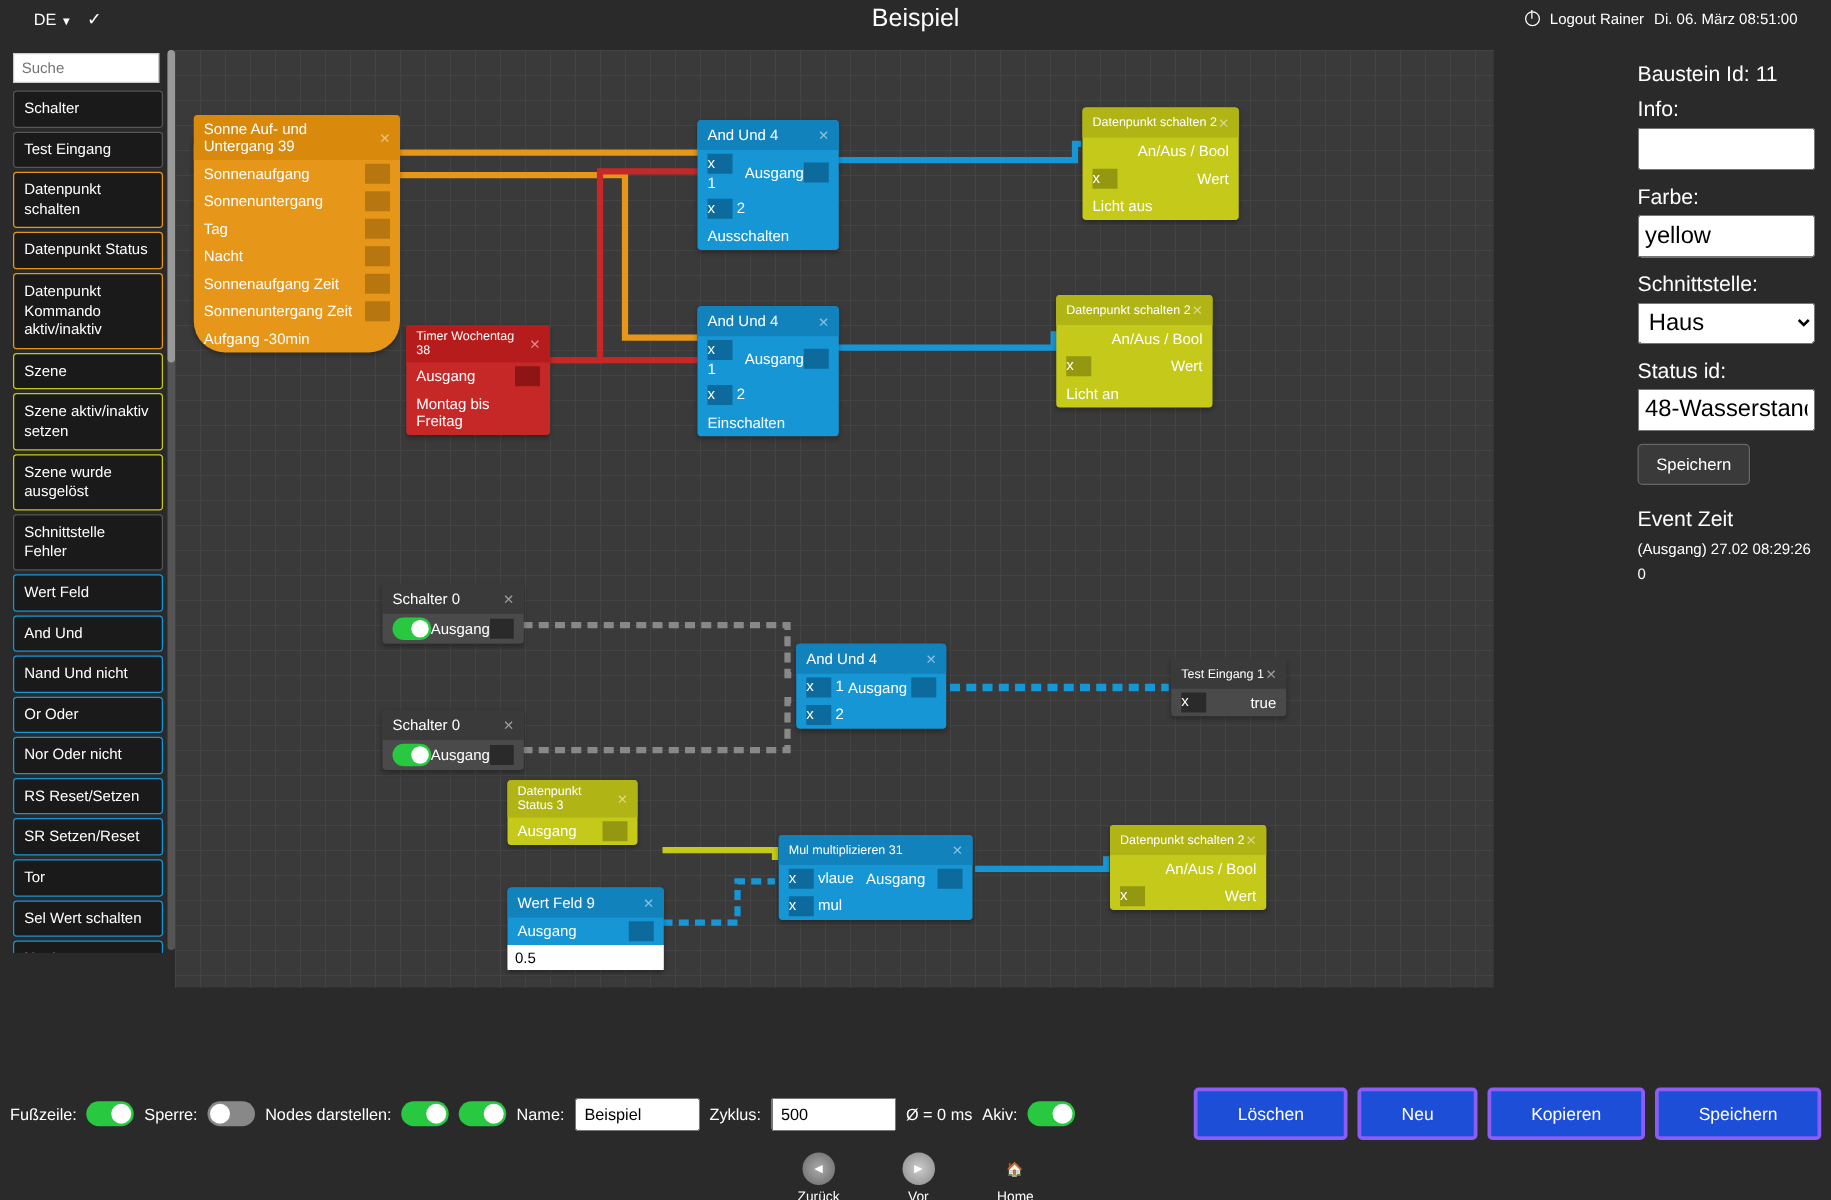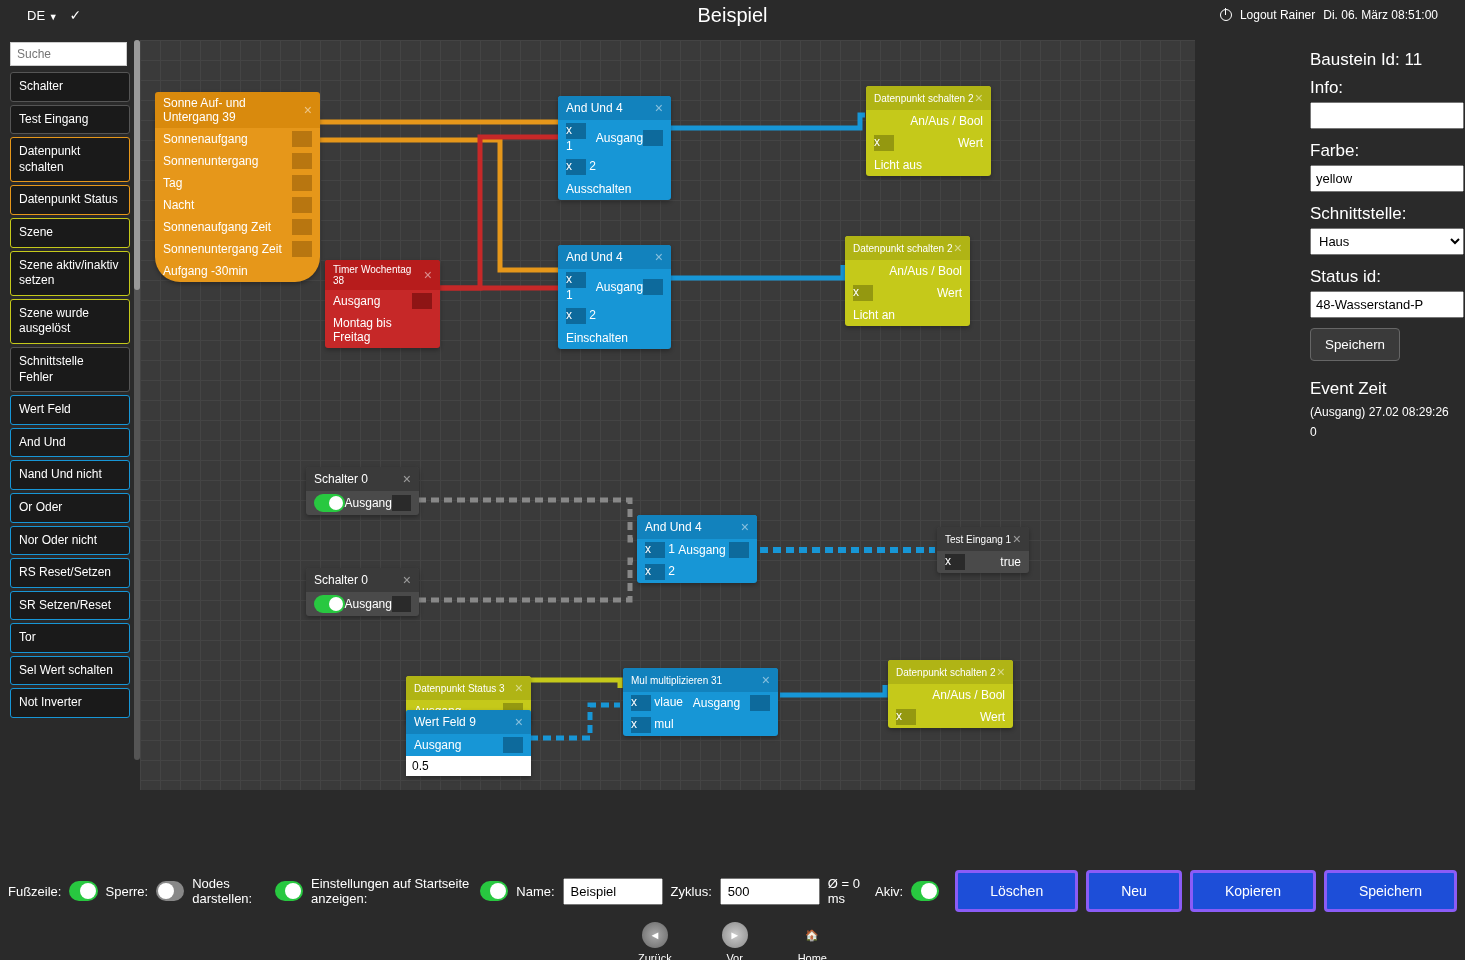--- a/index.html
+++ b/index.html
@@ -43,21 +43,21 @@
 .n-blue .port { background: #0d6a9c; }
 .n-yellow { background: #c5c91a; color: #fff; }
 .n-yellow .node-header { background: #b0b415; }
 .n-yellow .port { background: #949810; }
 .n-gray { background: #4a4a4a; color: #fff; }
 .n-gray .node-header { background: #3a3a3a; }
 .n-gray .port { background: #2a2a2a; }
 
 .sidebar-right { position: absolute; right: 10px; top: 42px; width: 145px; font-size: 14px; color: #fff; }
 .sidebar-right .label { margin: 8px 0 4px; font-size: 17px; }
-.sidebar-right input, .sidebar-right select { width: 154px; padding: 4px; font-size: 13px; margin-bottom: 4px; }
+.sidebar-right input, .sidebar-right select { width: 142px; padding: 4px; font-size: 19px; margin-bottom: 4px; }
 .btn-save { background: #3a3a3a; border: 1px solid #666; color: #fff; padding: 8px 14px; border-radius: 4px; margin-top: 6px; cursor: pointer; }
 
 .footer { position: absolute; bottom: 0; left: 0; right: 0; height: 100px; background: #2a2a2a; }
 .footer-row1 { display: flex; align-items: center; padding: 10px 8px; gap: 8px; font-size: 13px; }
 .toggle { width: 38px; height: 20px; background: #28c840; border-radius: 10px; position: relative; cursor: pointer; }
 .toggle::after { content: ''; position: absolute; right: 2px; top: 2px; width: 16px; height: 16px; background: #fff; border-radius: 50%; }
 .toggle.off { background: #888; }
 .toggle.off::after { right: auto; left: 2px; }
 .footer-input { padding: 4px 6px; font-size: 13px; width: 100px; }
 .btn-footer { background: #1d4ed8; border: 3px solid #8b5cf6; color: #fff; padding: 10px 32px; border-radius: 4px; cursor: pointer; font-size: 14px; }
@@ -87,20 +87,21 @@
   </div>
 </div>
 
 <div class="sidebar-left">
   <input class="search-input" placeholder="Suche" style="">
   <div id="palette-list">
       <div class="palette-item gray">Schalter</div>
       <div class="palette-item gray">Test Eingang</div>
       <div class="palette-item orange">Datenpunkt schalten</div>
       <div class="palette-item orange">Datenpunkt Status</div>
+      <div class="palette-item orange">Datenpunkt Kommando aktiv/inaktiv</div>
       <div class="palette-item yellow">Szene</div>
       <div class="palette-item yellow">Szene aktiv/inaktiv setzen</div>
       <div class="palette-item yellow">Szene wurde ausgelöst</div>
       <div class="palette-item gray">Schnittstelle Fehler</div>
       <div class="palette-item blue">Wert Feld</div>
       <div class="palette-item blue">And Und</div>
       <div class="palette-item blue">Nand Und nicht</div>
       <div class="palette-item blue">Or Oder</div>
       <div class="palette-item blue">Nor Oder nicht</div>
       <div class="palette-item blue">RS Reset/Setzen</div>
@@ -289,21 +290,21 @@
   <div class="node-header">
         <span class="px">Test Eingang 1</span>
         <span class="node-close">×</span>
       </div>
   <div class="node-row">
         <span class="port">x</span>
         <span>true</span>
       </div>
 </div>
 
-<div class="node n-yellow" style="left:266px;top:636px;width:125px">
+<div class="node n-yellow" style="left:266px;top:584px;width:104px">
   <div class="node-header">
         <span class="px">Datenpunkt Status 3</span>
         <span class="node-close">×</span>
       </div>
   <div class="node-row">
         <span>Ausgang</span>
         <span class="port"></span>
       </div>
 </div>
 
@@ -368,21 +369,20 @@
 </div>
 
 <div class="footer">
   <div class="footer-row1">
     <span>Fußzeile:</span>
     <span class="toggle"></span>
     <span>Sperre:</span>
     <span class="toggle off"></span>
     <span>Nodes darstellen:</span>
     <span class="toggle"></span>
-    <span>Einstellungen auf Startseite anzeigen:</span>
     <span class="toggle"></span>
     <span>Name:</span>
     <input class="footer-input" value="Beispiel" style="">
     <span>Zyklus:</span>
     <input class="footer-input" type="number" value="500" style="">
     <span>Ø = 0 ms</span>
     <span>Akiv:</span>
     <span class="toggle"></span>
     <div style="flex:1"></div>
     <button class="btn-footer">Löschen</button>

